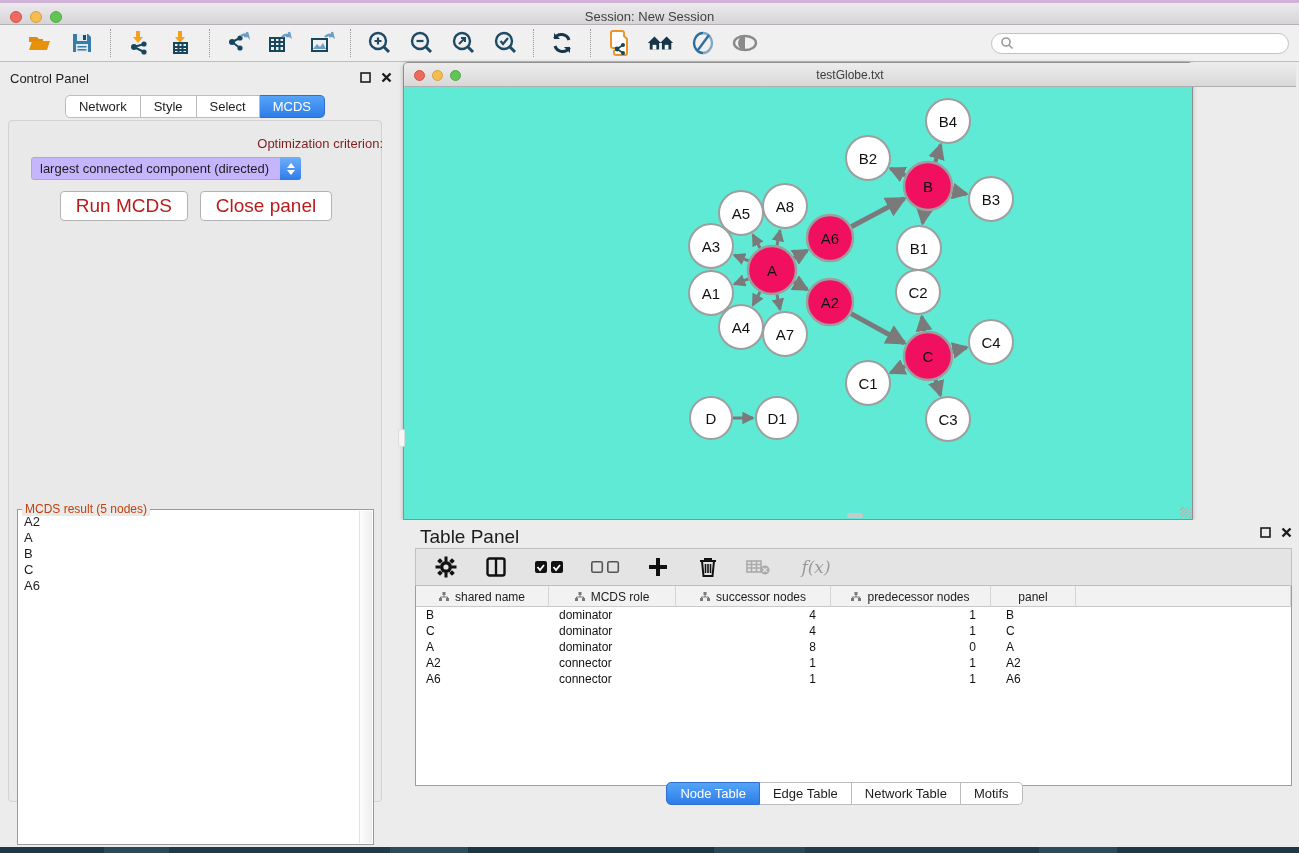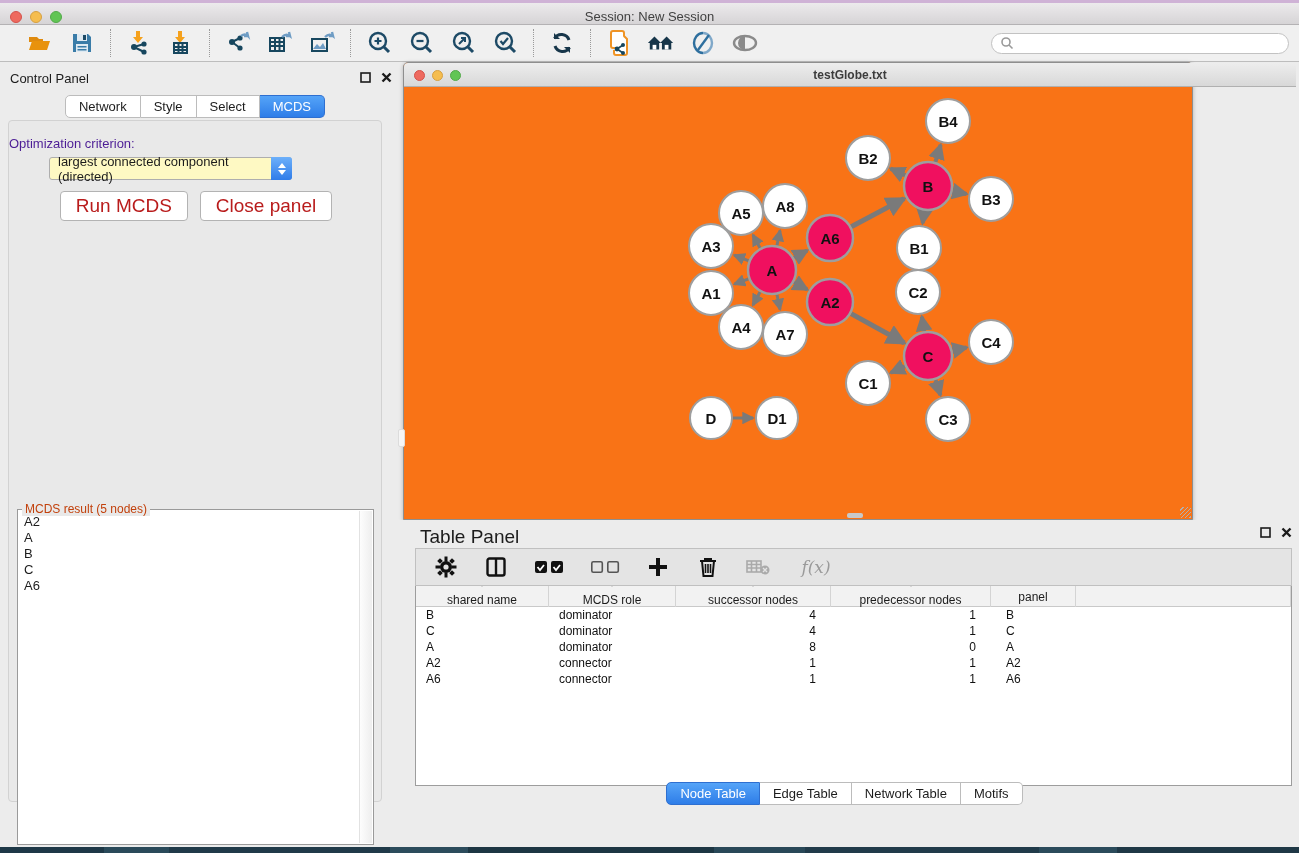--- a/index.html
+++ b/index.html
@@ -33,51 +33,51 @@
   #control-panel { left:0; top:62px; width:390px; height:756px; background:#ececec; }
   #cp-header { left:10px; top:9px; font-size:13px; color:#1c1c1c; }
   .panel-winbtns { position:absolute; top:10px; display:flex; gap:10px; align-items:center; }
   #cp-tabs { left:0; top:33px; width:390px; display:flex; justify-content:center; }
   .seg { display:flex; }
   .seg-tab { font-size:13px; padding:3px 13px; background:#fff; border:1px solid #bcbcbc; border-left:none; color:#1c1c1c; cursor:default; }
   .seg-tab:first-child { border-left:1px solid #bcbcbc; border-radius:5px 0 0 5px; }
   .seg-tab:last-child { border-radius:0 5px 5px 0; }
   .seg-tab.active { background:linear-gradient(#55a4f8,#2e7de8); border-color:#2e6fd0; color:#fff; }
   #cp-content { left:8px; top:58px; width:374px; height:682px; background:#e9e9e9; border:1px solid #d2d2d2; border-radius:4px; }
-  #opt-label { left:0; top:15px; width:374px; text-align:left; font-size:13px; color:#4c1d95; }
-  #criterion { left:40px; top:36px; width:243px; height:23px; background:#fef9c3; border:1px solid #aeaeae; border-radius:3px; display:flex; align-items:center; }
+  #opt-label { left:0; top:15px; width:374px; text-align:right; font-size:13px; color:#7f1d1d; }
+  #criterion { left:22px; top:36px; width:270px; height:23px; background:#c4b5fd; border:1px solid #aeaeae; border-radius:3px; display:flex; align-items:center; }
   #criterion .val { flex:1; font-size:13px; padding-left:8px; color:#1c1c1c; }
   #criterion .stepper { width:21px; height:23px; margin-right:-1px; border-radius:0 3px 3px 0; background:linear-gradient(#6db0fa,#2f7ce9); display:flex; flex-direction:column; align-items:center; justify-content:center; gap:2px; }
   #cp-buttons { left:0; top:70px; width:374px; display:flex; justify-content:center; gap:12px; }
   .push-btn { font-size:19px; color:#b91c1c; background:#fff; border:1px solid #b3b3b3; border-radius:4px; padding:3px 15px; cursor:default; }
   #result-box { left:8px; top:388px; width:357px; height:336px; background:#fff; border:1px solid #9a9a9a; }
   #result-legend { position:absolute; top:-8px; left:4px; font-size:12px; color:#c2410c; background:#e9e9e9; padding:0 3px; }
   #result-list { position:absolute; left:2px; top:4px; width:336px; font-size:13px; color:#1c1c1c; }
   #result-list .item { padding:0 4px; line-height:16px; }
   #result-scroll { position:absolute; right:1px; top:1px; width:13px; height:332px; background:linear-gradient(90deg,#fdfdfd,#eeeeee); border-left:1px solid #e2e2e2; }
 
   
-  #net-window { left:403px; top:62px; width:790px; height:458px; background:#f97316; border:1px solid #8e8e8e; border-radius:5px 5px 0 0; box-shadow:0 1px 4px rgba(0,0,0,0.25);font-weight:bold; }
+  #net-window { left:403px; top:62px; width:790px; height:458px; background:#5eead4; border:1px solid #8e8e8e; border-radius:5px 5px 0 0; box-shadow:0 1px 4px rgba(0,0,0,0.25); }
   #net-titlebar { left:0; top:0; width:892px; height:24px; background:linear-gradient(#ededed,#d8d8d8); border-bottom:1px solid #b0b0b0; border-radius:4px 4px 0 0; }
   #net-lights { left:10px; top:7px; display:flex; gap:7px; }
   #net-lights .traffic { width:11px; height:11px; }
   #net-title { left:0; top:5px; width:892px; text-align:center; font-size:12px; color:#3c3c3c; }
   #graph-svg { position:absolute; left:0; top:24px; }
   #net-vthumb { left:-6px; top:366px; width:7px; height:18px; background:#f6f6f6; border:1px solid #dcdcdc; border-radius:2px; }
   #net-hthumb { left:443px; top:450px; width:16px; height:5px; background:#c9c9c9; border-radius:2px; }
   #net-grip { right:1px; bottom:1px; width:11px; height:11px; background:repeating-linear-gradient(135deg, transparent 0 2px, #b0b0b0 2px 3px); }
 
   
   #table-panel { left:390px; top:520px; width:909px; height:298px; background:#ececec; }
   #tp-header { left:30px; top:6px; font-size:19px; color:#1c1c1c; }
   #tp-toolbar { left:25px; top:28px; width:877px; height:38px; background:#e4e4e4; border:1px solid #c0c0c0; display:flex; align-items:center; gap:22px; padding-left:16px; }
   #tp-table { left:25px; top:66px; width:877px; height:200px; background:#fff; border:1px solid #9d9d9d; border-top:none; overflow:hidden; }
   .tgrid { display:grid; grid-template-columns:133px 127px 155px 160px 85px 1fr; }
   #tp-colhead { background:#f2f2f2; border-bottom:1px solid #c9c9c9; height:21px; }
-  #tp-colhead .hcell { display:flex; align-items:center; justify-content:center; gap:6px; font-size:12px; color:#1c1c1c; border-right:1px solid #d4d4d4; height:21px;flex-direction:column; }
+  #tp-colhead .hcell { display:flex; align-items:center; justify-content:center; gap:6px; font-size:12px; color:#1c1c1c; border-right:1px solid #d4d4d4; height:21px; }
   #tp-rows .row { height:16px; }
   #tp-rows .cell { font-size:12px; color:#111; line-height:16px; white-space:nowrap; }
   .c-left { text-align:left; padding-left:10px; }
   .c-right { text-align:right; padding-right:15px; }
   .c-name { text-align:left; padding-left:15px; }
   #tp-tabs { left:0; top:262px; width:909px; display:flex; justify-content:center; }
 
   
   #status-bar { left:0; top:862px; width:1299px; height:29px; background:#ececec; border-top:1px solid #c6c6c6; }
   #list-btn { left:11px; top:4px; width:26px; height:22px; background:#f4f4f4; border:1px solid #ababab; border-radius:3px; display:flex; align-items:center; justify-content:center; }

